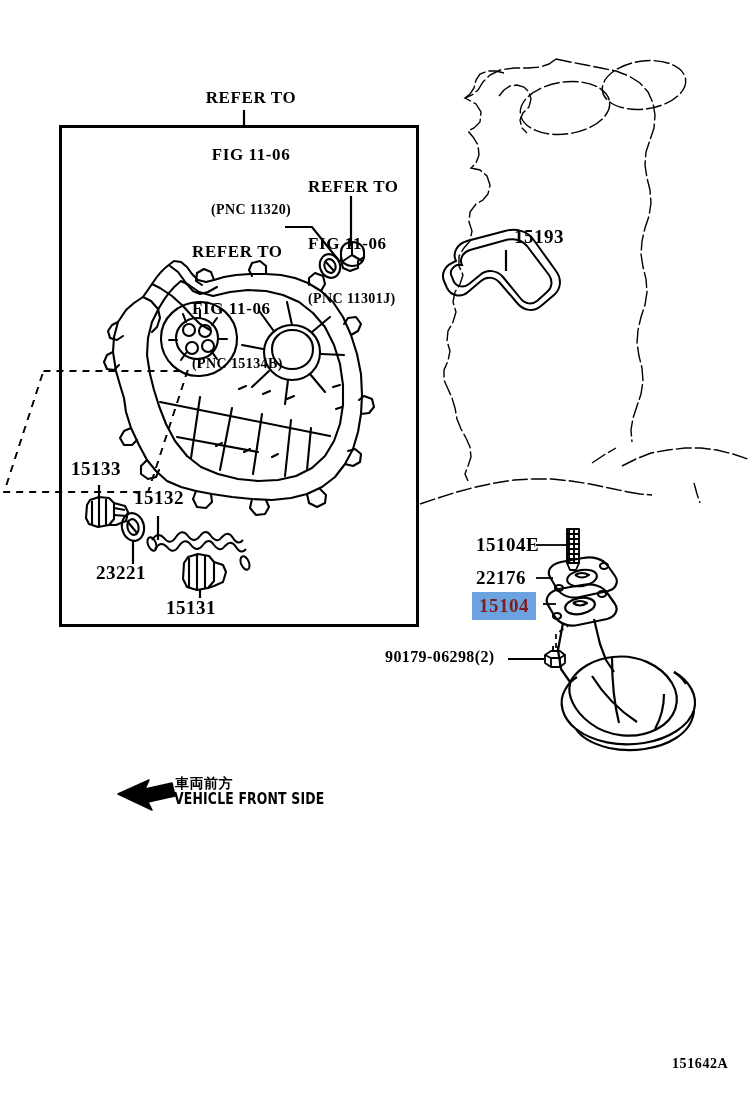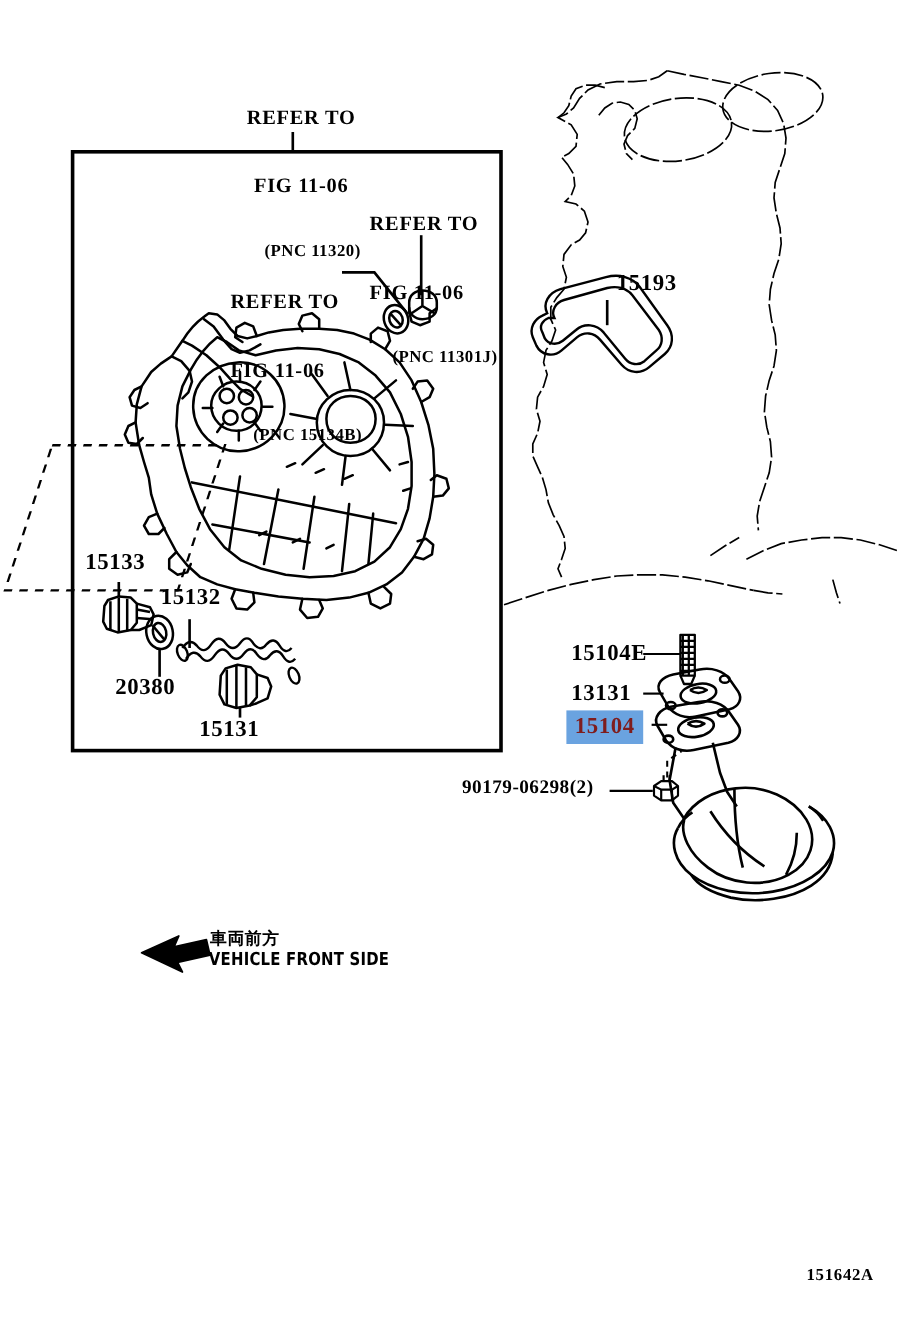--- a/index.html
+++ b/index.html
@@ -40,21 +40,20 @@
     letter-spacing: 0.5px;
   }
   .lbl-refer {
     font-size: 17px;
     text-align: center;
     letter-spacing: 0.6px;
   }
   .lbl-pnc {
     font-size: 14px;
     letter-spacing: 0.4px;
-    margin-left: 19px;
   }
   .lbl-bolt {
     font-size: 16px;
     letter-spacing: 0.4px;
   }
   .lbl-code {
     font-size: 14px;
     font-weight: bold;
     letter-spacing: 0.6px;
     text-align: right;
@@ -439,27 +438,27 @@
     <div>FIG 11-06</div>
     <div class="lbl-pnc">(PNC 15134B)</div>
   </div>
 
   <div class="lbl lbl-part" style="left:478px; top:226px;margin-left:36px;">15193</div>
 
   <div class="lbl lbl-part" style="left:71px; top:458px;">15133</div>
 
   <div class="lbl lbl-part" style="left:134px; top:487px;">15132</div>
 
-  <div class="lbl lbl-part" style="left:96px; top:562px;">20380</div>
+  <div class="lbl lbl-part" style="left:96px; top:562px;">23221</div>
 
   <div class="lbl lbl-part" style="left:166px; top:597px;">15131</div>
 
   <div class="lbl lbl-part" style="left:476px; top:534px;">15104E</div>
 
-  <div class="lbl lbl-part" style="left:476px; top:567px;">13131</div>
+  <div class="lbl lbl-part" style="left:476px; top:567px;">22176</div>
 
   <div class="lbl lbl-part highlighted" style="left:472px; top:592px;">15104</div>
 
   <div class="lbl lbl-bolt" style="left:385px; top:648px;">90179-06298(2)</div>
 
   <div class="lbl lbl-front-jp" style="left:175px; top:776px;">車両前方</div>
   <div class="lbl lbl-front-en" style="left:174px; top:791px;">VEHICLE FRONT SIDE</div>
 
   <div class="lbl lbl-code" style="left:672px; top:1056px;">151642A</div>
 

